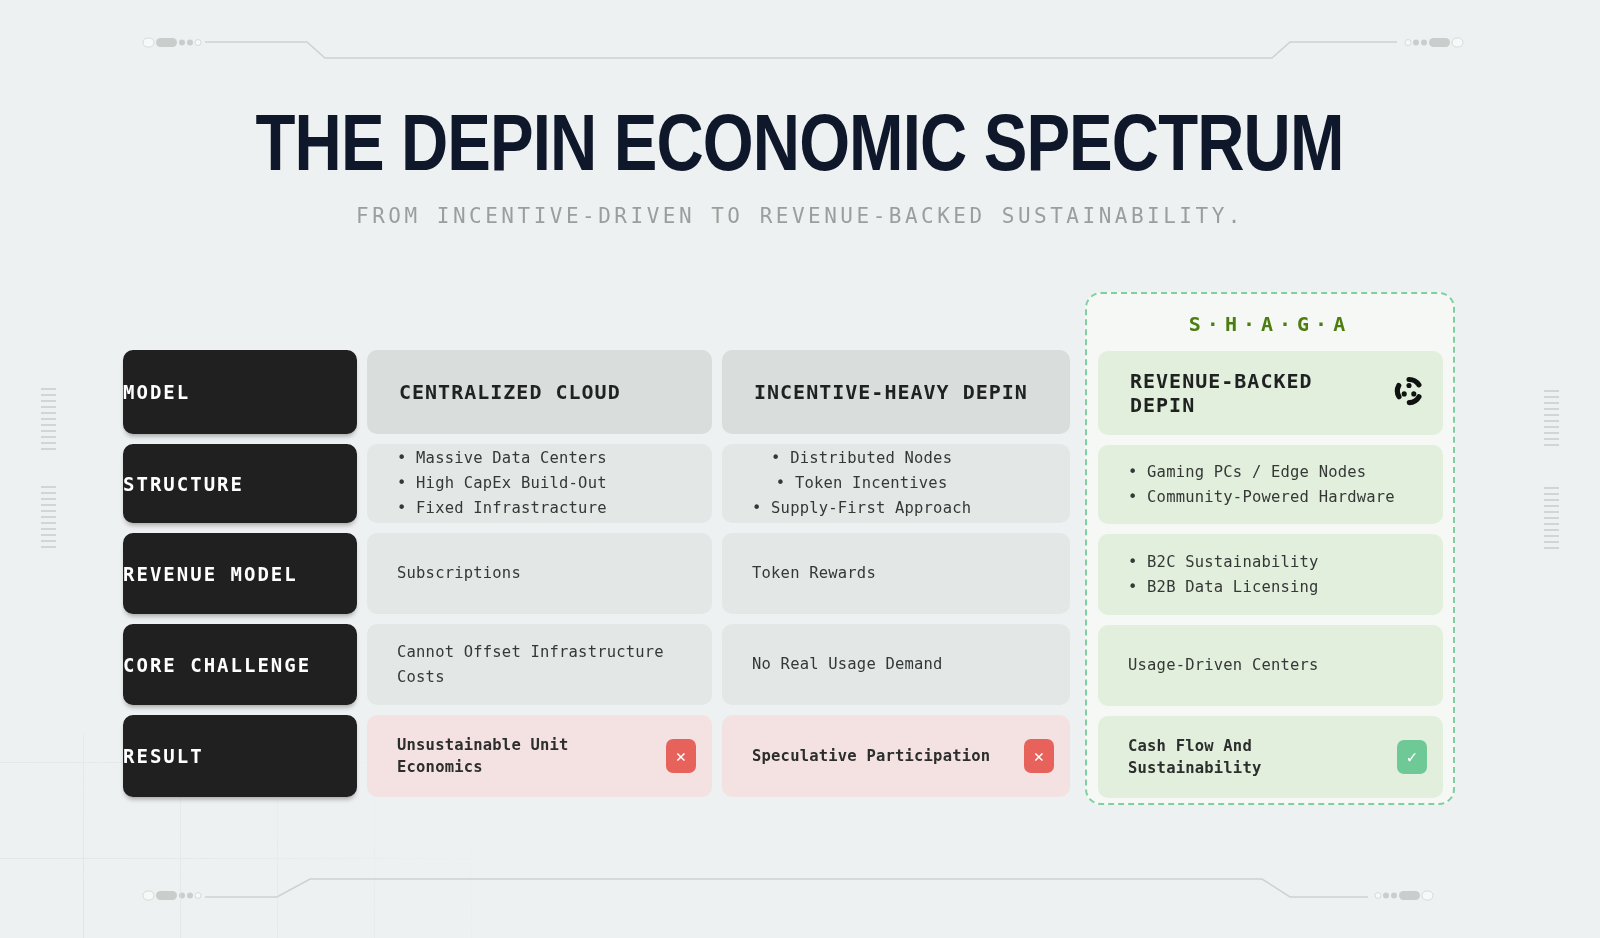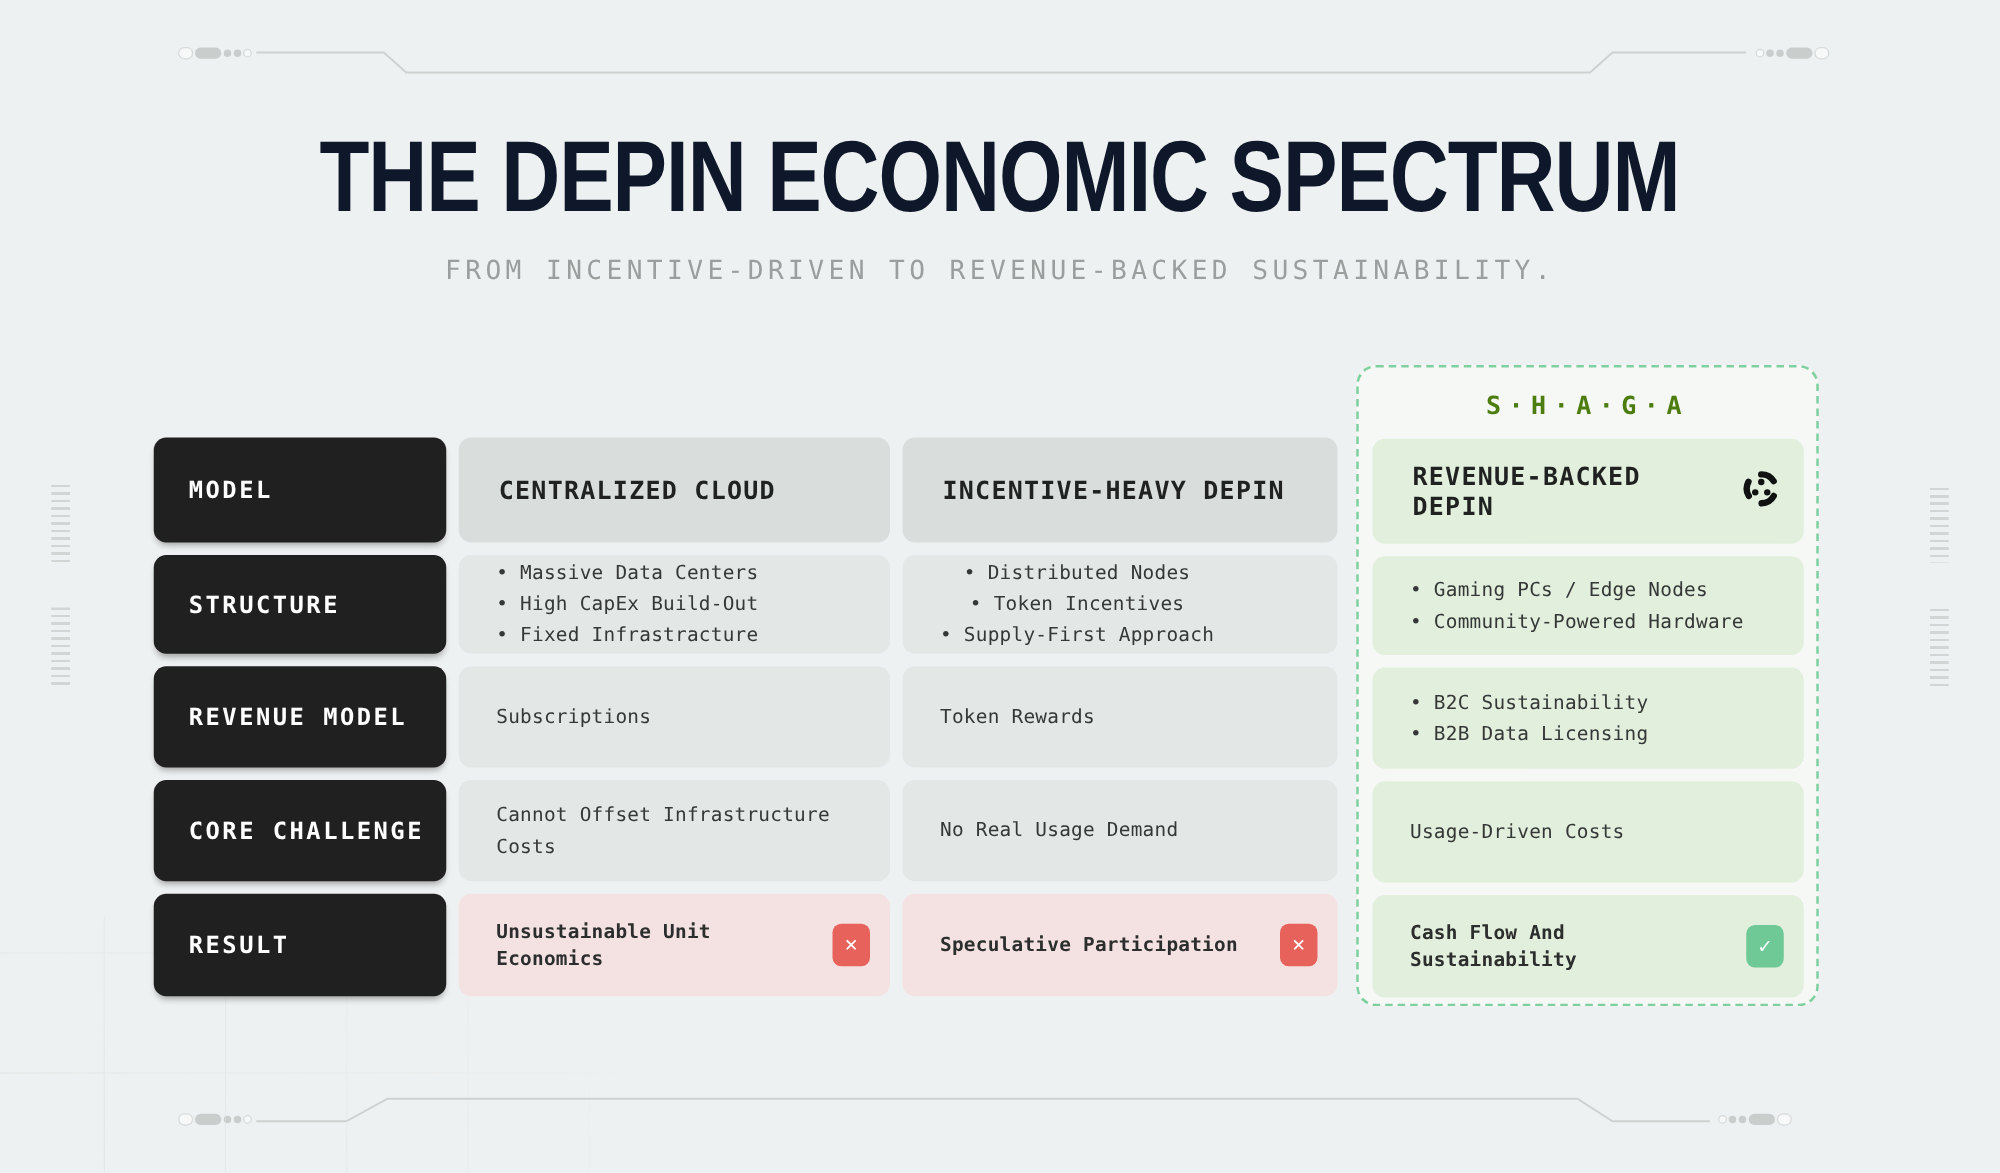--- a/index.html
+++ b/index.html
@@ -39,21 +39,21 @@
   }
   
   .col{position:absolute;display:flex;flex-direction:column;}
   .col-labels{left:123px;top:350px;width:234px;}
   .col-1{left:367px;top:350px;width:345px;}
   .col-2{left:722px;top:350px;width:348px;text-align:center;}
   .cell{border-radius:10px;display:flex;align-items:center;box-sizing:border-box;margin-bottom:10px;}
   .r0{height:84px;} .r1{height:79px;} .r2{height:81px;} .r3{height:81px;} .r4{height:82px;margin-bottom:0;}
   
   .label-cell{
-    background:#212020;color:#fff;padding-left:28px;
+    background:#212020;color:#fff;
     font-size:19px;font-weight:bold;letter-spacing:2px;
     box-shadow:0 4px 5px -2px rgba(20,20,20,.35);
   }
   
   .head-cell{
     background:#d9dddc;color:#1f2221;padding-left:32px;
     font-size:20px;font-weight:bold;letter-spacing:1px;
   }
   .body-cell{
     background:#e3e7e6;color:#35383
@@ -219,20 +219,20 @@
           <div class="bullet-line">Community-Powered Hardware</div>
         </div>
     </div>
     <div class="cell body-cell green-cell r2">
       <div>
           <div class="bullet-line">B2C Sustainability</div>
           <div class="bullet-line">B2B Data Licensing</div>
         </div>
     </div>
     <div class="cell body-cell green-cell r3">
-      <div class="plain-text">Usage-Driven Costs</div>
+      <div class="plain-text">Usage-Driven Centers</div>
     </div>
     <div class="cell result-cell result-pos r4">
       <span style="max-width:200px;">Cash Flow And Sustainability</span>
       <span class="badge badge-pos">✓</span>
     </div>
   </div>
 </div>
 
 </body></html>

